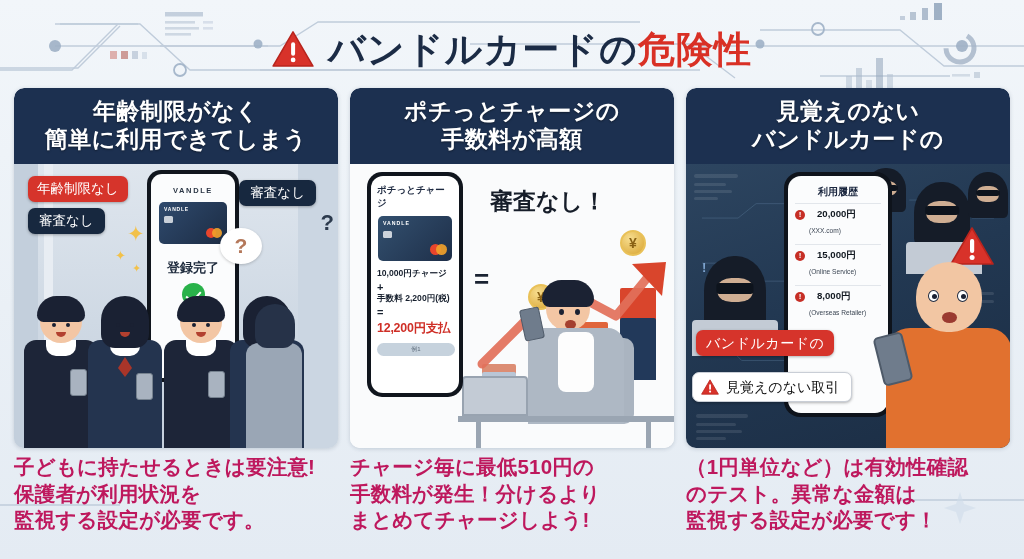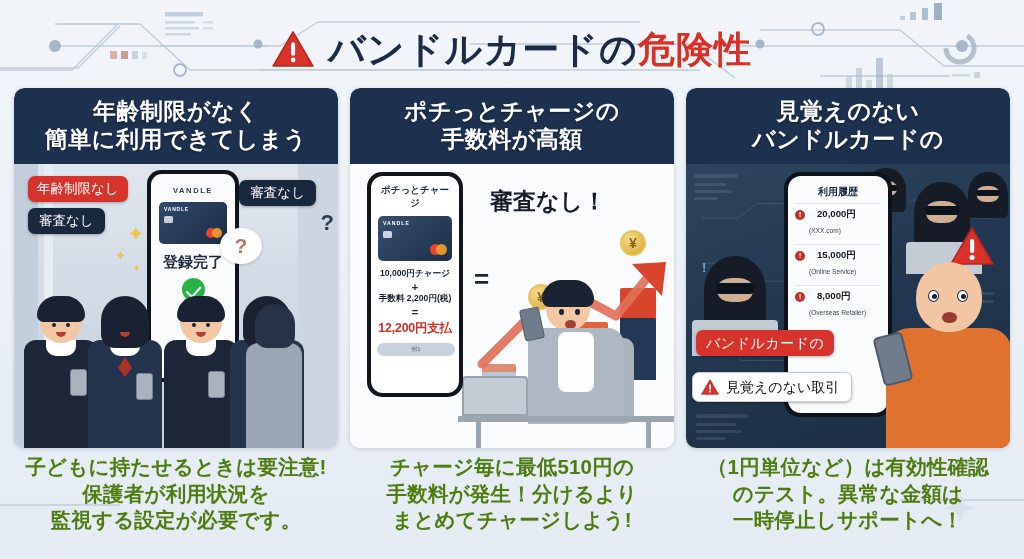--- a/index.html
+++ b/index.html
@@ -44,21 +44,21 @@
     flex:none;
   }
   .panel-art { flex:1; position:relative; overflow:hidden; }
 
   
   .captions {
     position:absolute; top:452px; left:14px; width:996px; height:100px;
     display:flex; gap:12px; z-index:4;
   }
   .caption {
-    width:324px; text-align:center; color:#4d7c0f; font-weight:bold;
+    width:324px; text-align:left; color:#be185d; font-weight:bold;
     font-size:20.5px; line-height:1.30; letter-spacing:.2px;
     padding-top:2px;
   }
 
   
   .badge {
     position:absolute; font-weight:normal; white-space:nowrap;
     border-radius:7px; line-height:1;
     box-shadow:0 1px 3px rgba(0,0,0,.3);
   }
@@ -86,21 +86,21 @@
   .phone1 .card {
     width:68px; height:42px; border-radius:5px; margin-top:7px;
     background:linear-gradient(135deg,#2f4a6d,#1c2c44); position:relative;
   }
   .phone1 .card .nm { position:absolute; left:5px; top:4px; font-size:5px; color:#fff; letter-spacing:.8px; font-weight:bold; }
   .phone1 .card .chip { position:absolute; left:5px; top:14px; width:9px; height:7px; background:#c8cfd8; border-radius:1.5px; }
   .phone1 .card .mc { position:absolute; right:5px; bottom:6px; width:16px; height:10px; }
   .phone1 .card .mc i { position:absolute; width:10px; height:10px; border-radius:50%; display:block; }
   .phone1 .card .mc .a { background:#e8452c; left:0; }
   .phone1 .card .mc .b { background:#f0a02a; right:0; opacity:.92; }
-  .phone1 .done { font-size:15px; font-weight:bold; color:#1e2b3d; margin-top:9px; }
+  .phone1 .done { font-size:13px; font-weight:bold; color:#1e2b3d; margin-top:15px; }
   .phone1 .check {
     width:23px; height:23px; border-radius:50%; background:#29b24a; margin-top:6px;
     position:relative;
   }
   .phone1 .check:before {
     content:""; position:absolute; left:7px; top:5px; width:7px; height:12px;
     border:2.4px solid #fff; border-top:0; border-left:0; transform:rotate(42deg);
   }
   .p1 .sparkle { position:absolute; color:#f2c14a; font-size:17px; }
 
@@ -132,21 +132,21 @@
     display:flex; align-items:center; justify-content:center;
     font-size:21px; font-weight:bold; color:#b4785a;
   }
 
   
   .p2 { position:absolute; inset:0; background:#fafbfc; }
   .phone2 {
     position:absolute; left:17px; top:8px; width:96px; height:225px;
     background:#10151d; border-radius:15px; padding:4px;
   }
-  .phone2 .scr { width:100%; height:100%; background:#fff; border-radius:12px; padding:8px 6px 0; text-align:center; }
+  .phone2 .scr { width:100%; height:100%; background:#fff; border-radius:12px; padding:8px 6px 0; }
   .phone2 .t { font-size:9.5px; font-weight:bold; color:#1d2940; }
   .phone2 .card {
     width:74px; height:45px; border-radius:5px; margin:6px auto 0;
     background:linear-gradient(135deg,#33506f,#1e2f49); position:relative;
   }
   .phone2 .card .nm { position:absolute; left:5px; top:4px; font-size:5.2px; color:#fff; letter-spacing:1px; font-weight:bold; }
   .phone2 .card .chip { position:absolute; left:5px; top:15px; width:9px; height:7px; background:#ccd3db; border-radius:1.5px; }
   .phone2 .card .mc { position:absolute; right:5px; bottom:6px; width:17px; height:11px; }
   .phone2 .card .mc i { position:absolute; width:11px; height:11px; border-radius:50%; }
   .phone2 .card .mc .a { background:#e8452c; left:0; }
@@ -605,15 +605,15 @@
     <div>監視する設定が必要です。</div>
   </div>
   <div class="caption">
     <div>チャージ毎に最低510円の</div>
     <div>手数料が発生！分けるより</div>
     <div>まとめてチャージしよう!</div>
   </div>
   <div class="caption">
     <div>（1円単位など）は有効性確認</div>
     <div>のテスト。異常な金額は</div>
-    <div>一時停止しサポートへ！</div>
+    <div>監視する設定が必要です！</div>
   </div>
 </div>
 
 </body></html>

